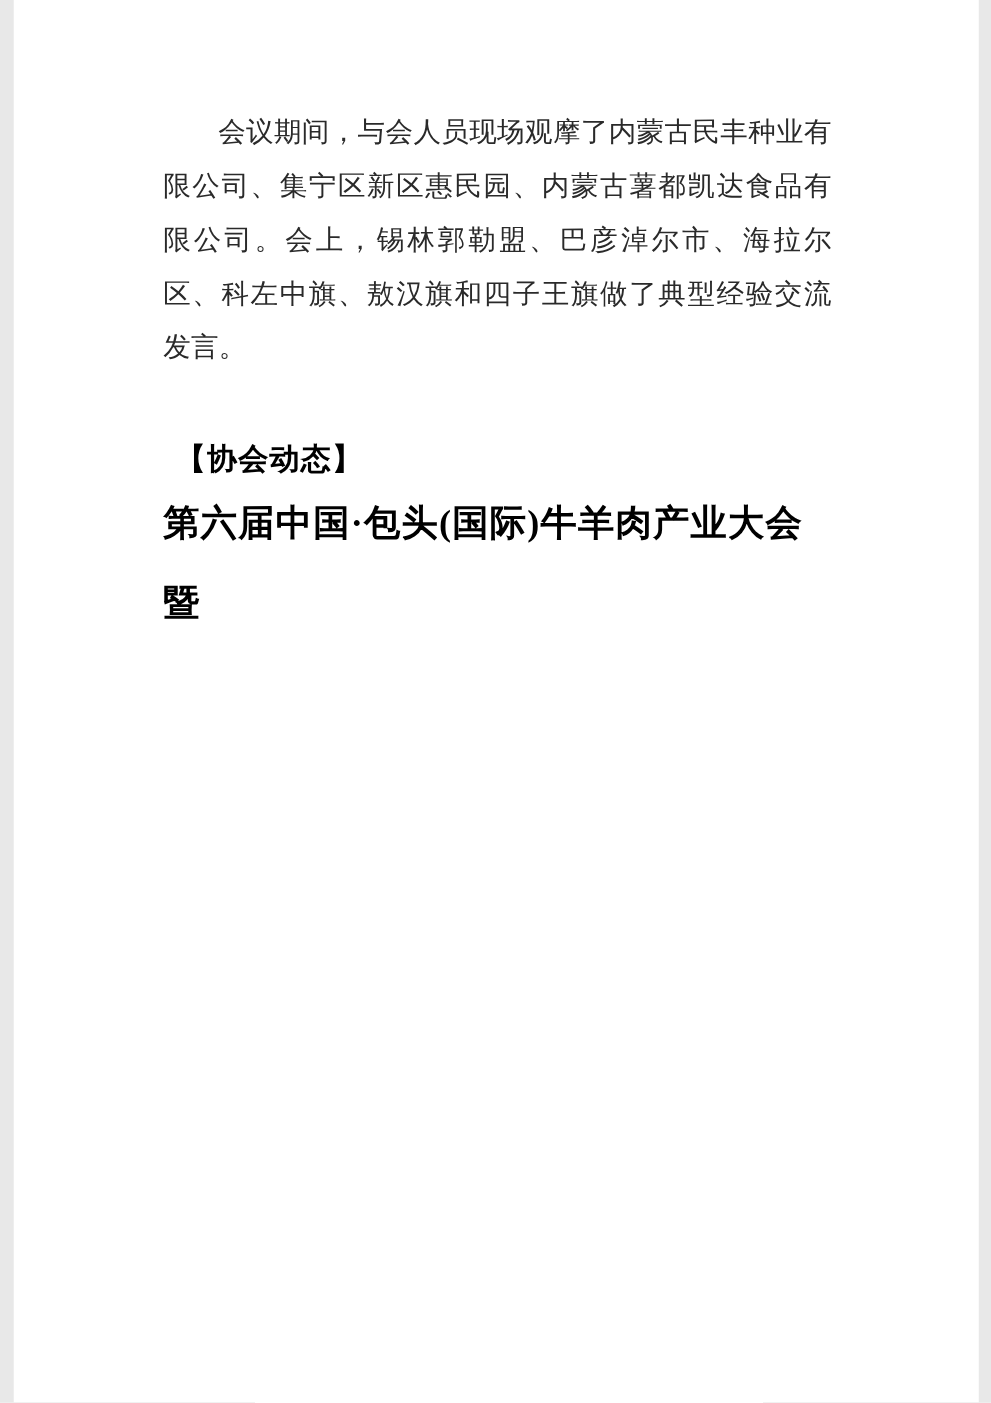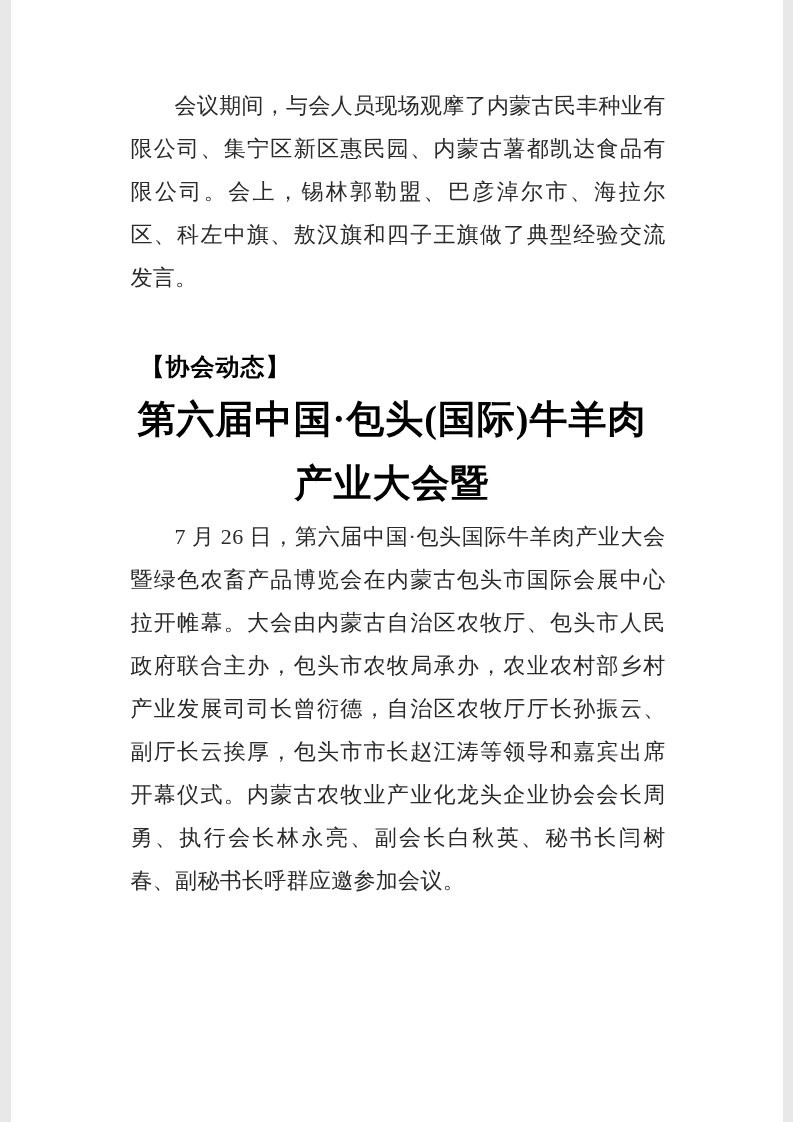--- a/index.html
+++ b/index.html
@@ -44,24 +44,23 @@
     margin: 53px 0 0 10px;
     font-family: "DejaVu Sans", "Liberation Sans", sans-serif;
     font-weight: 700;
     font-size: 24px;
     line-height: 30px;
     color: #000000;
     letter-spacing: 1px;
   }
   h1.title {
     margin: 5px 12px 0 0;
-    font-size: 38px;
+    font-size: 29px;
     font-weight: 700;
     line-height: 64px;
-    text-align: center;
     color: #000000;
     letter-spacing: 1px;
   }
   h1.title .title-line {
     display: block;
   }
 </style>
 </head>
 <body>
 
@@ -70,17 +69,16 @@
 
     <p class="body indent">会议期间，与会人员现场观摩了内蒙古民丰种业有限公司、集宁区新区惠民园、内蒙古薯都凯达食品有限公司。会上，锡林郭勒盟、巴彦淖尔市、海拉尔区、科左中旗、敖汉旗和四子王旗做了典型经验交流发言。</p>
 
 
     <h2 class="section">【协会动态】</h2>
 
     <h1 class="title">
       <span class="title-line">第六届中国·包头(国际)牛羊肉产业大会暨</span>
     </h1>
 
-    <p class="body indent">7 月 26 日，第六届中国·包头国际牛羊肉产业大会暨绿色农畜产品博览会在内蒙古包头市国际会展中心拉开帷幕。大会由内蒙古自治区农牧厅、包头市人民政府联合主办，包头市农牧局承办，农业农村部乡村产业发展司司长曾衍德，自治区农牧厅厅长孙振云、副厅长云挨厚，包头市市长赵江涛等领导和嘉宾出席开幕仪式。内蒙古农牧业产业化龙头企业协会会长周勇、执行会长林永亮、副会长白秋英、秘书长闫树春、副秘书长呼群应邀参加会议。</p>
 
 
   </div>
 </div>
 
 </body></html>

